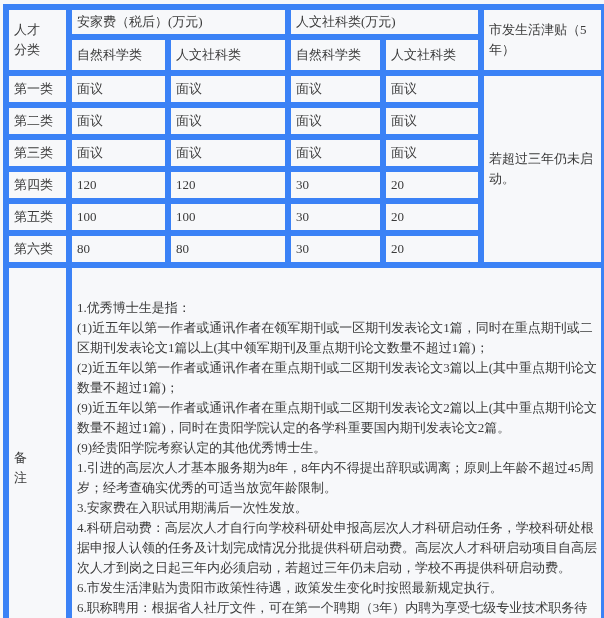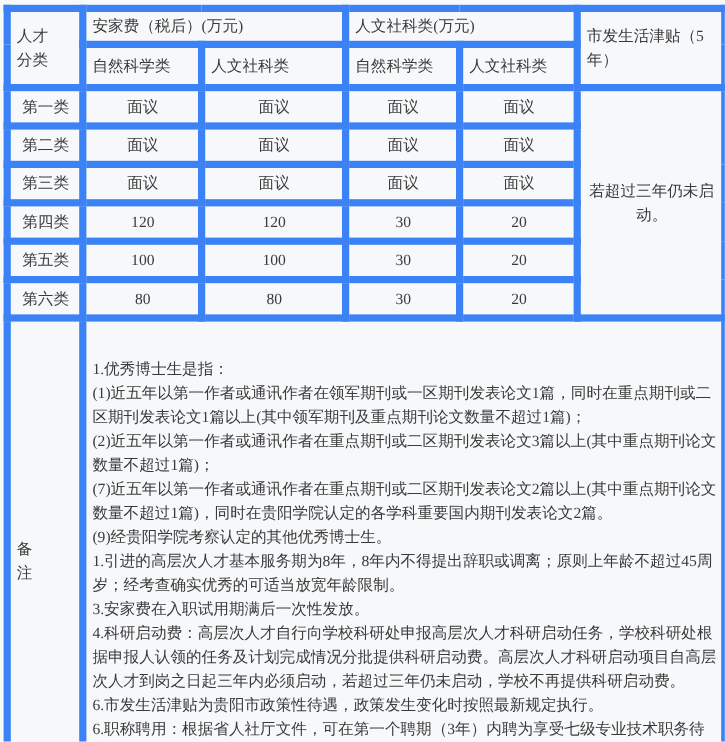--- a/index.html
+++ b/index.html
@@ -28,21 +28,21 @@
     padding: 2px 4px 2px 5px;
     vertical-align: middle;
     overflow: hidden;
     word-break: break-all;
   }
   table.talent {
     border: 2px solid #3e3e3e;
   }
   tr.hdr1 td { height: 19px; }
   tr.hdr2 td { height: 26px; }
-  tr.datarow td { height: 22px; text-align: center; }
+  tr.datarow td { height: 22px; }
   .prewrap { white-space: pre-line; }
   td.notes-label {
     vertical-align: middle;
   }
   td.notes-content {
     vertical-align: top;
     height: 396px;
     padding-top: 4px;
   }
   .note-line { margin: 0; }
@@ -122,21 +122,21 @@
         </tr>
       </tbody>
     <tbody>
       <tr>
         <td class="notes-label prewrap">备
 注</td>
         <td class="notes-content" colspan="5">
             <div class="note-line">1.优秀博士生是指：</div>
             <div class="note-line">(1)近五年以第一作者或通讯作者在领军期刊或一区期刊发表论文1篇，同时在重点期刊或二区期刊发表论文1篇以上(其中领军期刊及重点期刊论文数量不超过1篇)；</div>
             <div class="note-line">(2)近五年以第一作者或通讯作者在重点期刊或二区期刊发表论文3篇以上(其中重点期刊论文数量不超过1篇)；</div>
-            <div class="note-line">(7)近五年以第一作者或通讯作者在重点期刊或二区期刊发表论文2篇以上(其中重点期刊论文数量不超过1篇)，同时在贵阳学院认定的各学科重要国内期刊发表论文2篇。</div>
+            <div class="note-line">(9)近五年以第一作者或通讯作者在重点期刊或二区期刊发表论文2篇以上(其中重点期刊论文数量不超过1篇)，同时在贵阳学院认定的各学科重要国内期刊发表论文2篇。</div>
             <div class="note-line">(9)经贵阳学院考察认定的其他优秀博士生。</div>
             <div class="note-line">1.引进的高层次人才基本服务期为8年，8年内不得提出辞职或调离；原则上年龄不超过45周岁；经考查确实优秀的可适当放宽年龄限制。</div>
             <div class="note-line">3.安家费在入职试用期满后一次性发放。</div>
             <div class="note-line">4.科研启动费：高层次人才自行向学校科研处申报高层次人才科研启动任务，学校科研处根据申报人认领的任务及计划完成情况分批提供科研启动费。高层次人才科研启动项目自高层次人才到岗之日起三年内必须启动，若超过三年仍未启动，学校不再提供科研启动费。</div>
             <div class="note-line">6.市发生活津贴为贵阳市政策性待遇，政策发生变化时按照最新规定执行。</div>
             <div class="note-line">6.职称聘用：根据省人社厅文件，可在第一个聘期（3年）内聘为享受七级专业技术职务待遇，政策发生变化时按照最新规定执行。</div>
           </td>
       </tr>
     </tbody>
   </table>

